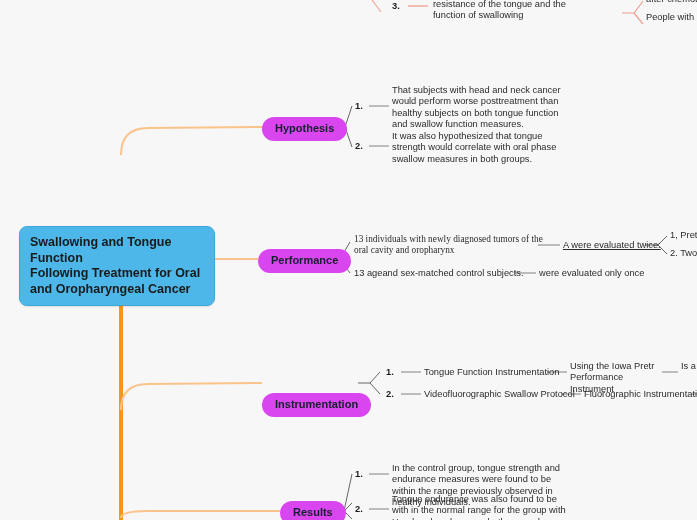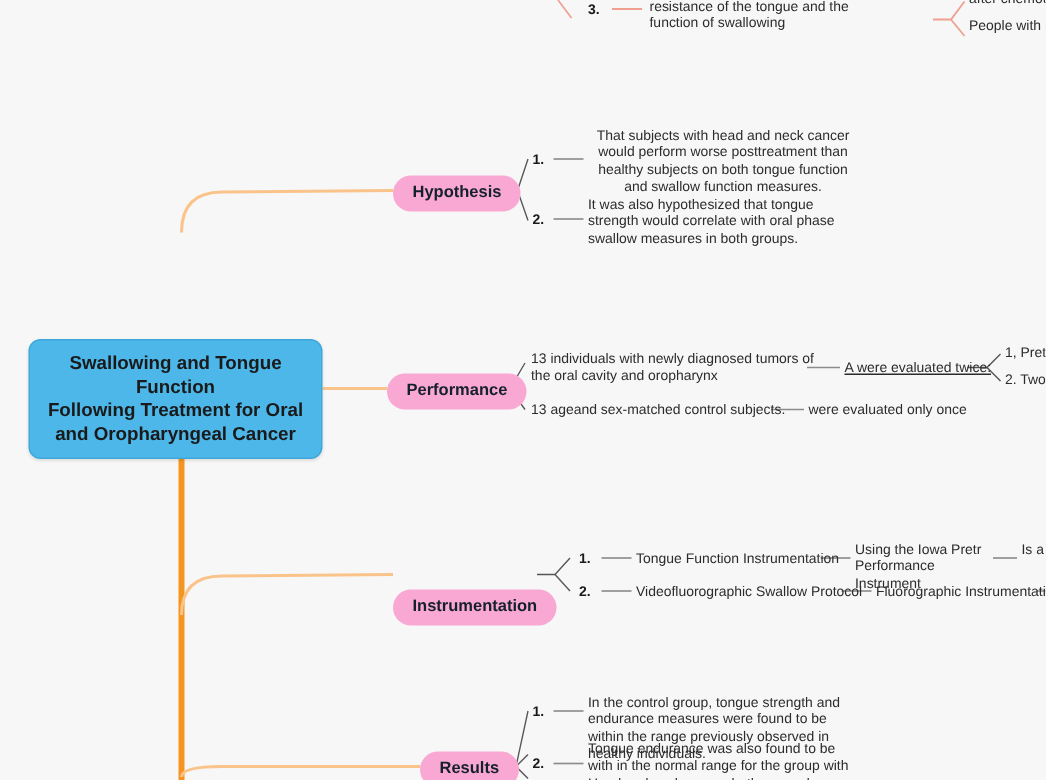--- a/index.html
+++ b/index.html
@@ -35,28 +35,28 @@
   }
   
   .root-node {
     background: #4cb7e8;
     border: 1px solid #3fa8da;
     border-radius: 8px;
     color: #1a1a1a;
     font-weight: bold;
     font-size: 12.5px;
     line-height: 15.5px;
-    text-align: center;
+    text-align: left;
     padding: 8px 10px;
     white-space: normal;
     box-shadow: 0 1px 2px rgba(0,0,0,0.10);
   }
   
   .pill {
-    background: #f9a8d4;
+    background: #d946ef;
     border-radius: 999px;
     color: #14202b;
     font-weight: bold;
     font-size: 11px;
     padding: 5px 13px 6px 13px;
     text-align: center;
     line-height: 13px;
   }
   
   .leaf {
@@ -150,28 +150,28 @@
   </div>
 
   <div class="node numlbl" style="left:392px; top:1px;">3.</div>
   <div class="node leaf" style="left:433px; top:-1px; width:160px;">resistance of the tongue and the function of swallowing</div>
   <div class="node leaf nowrap" style="left:646px; top:-6px;">after chemotherap</div>
   <div class="node leaf nowrap" style="left:646px; top:12px;">People with norm</div>
 
   <div class="node pill" style="left:262px; top:117px;">Hypothesis</div>
 
   <div class="node numlbl" style="left:355px; top:101px;">1.</div>
-  <div class="node leaf" style="left:392px; top:85px; width:180px;text-align:center;">That subjects with head and neck cancer would perform worse posttreatment than healthy subjects on both tongue function and swallow function measures.</div>
+  <div class="node leaf" style="left:392px; top:85px; width:180px;">That subjects with head and neck cancer would perform worse posttreatment than healthy subjects on both tongue function and swallow function measures.</div>
 
   <div class="node numlbl" style="left:355px; top:141px;">2.</div>
   <div class="node leaf" style="left:392px; top:131px; width:180px;">It was also hypothesized that tongue strength would correlate with oral phase swallow measures in both groups.</div>
 
   <div class="node pill" style="left:258px; top:249px;">Performance</div>
 
-  <div class="node leaf" style="left:354px; top:234px; width:190px;">13 individuals with newly diagnosed tumors of the oral cavity and oropharynx</div>
+  <div class="node leaf" style="left:354px; top:234px; width:190px;font-family:Liberation Serif, serif;">13 individuals with newly diagnosed tumors of the oral cavity and oropharynx</div>
   <div class="node leaf nowrap" style="left:563px; top:240px;text-decoration:underline;">A were evaluated twice:</div>
   <div class="node leaf nowrap" style="left:670px; top:230px;">1, Pretr</div>
   <div class="node leaf nowrap" style="left:670px; top:248px;">2. Two</div>
 
   <div class="node leaf nowrap" style="left:354px; top:268px;">13 ageand sex-matched control subjects.</div>
   <div class="node leaf nowrap" style="left:539px; top:268px;">were evaluated only once</div>
 
   <div class="node pill" style="left:262px; top:373px;margin-top:20px;">Instrumentation</div>
 
   <div class="node numlbl" style="left:386px; top:367px;">1.</div>

